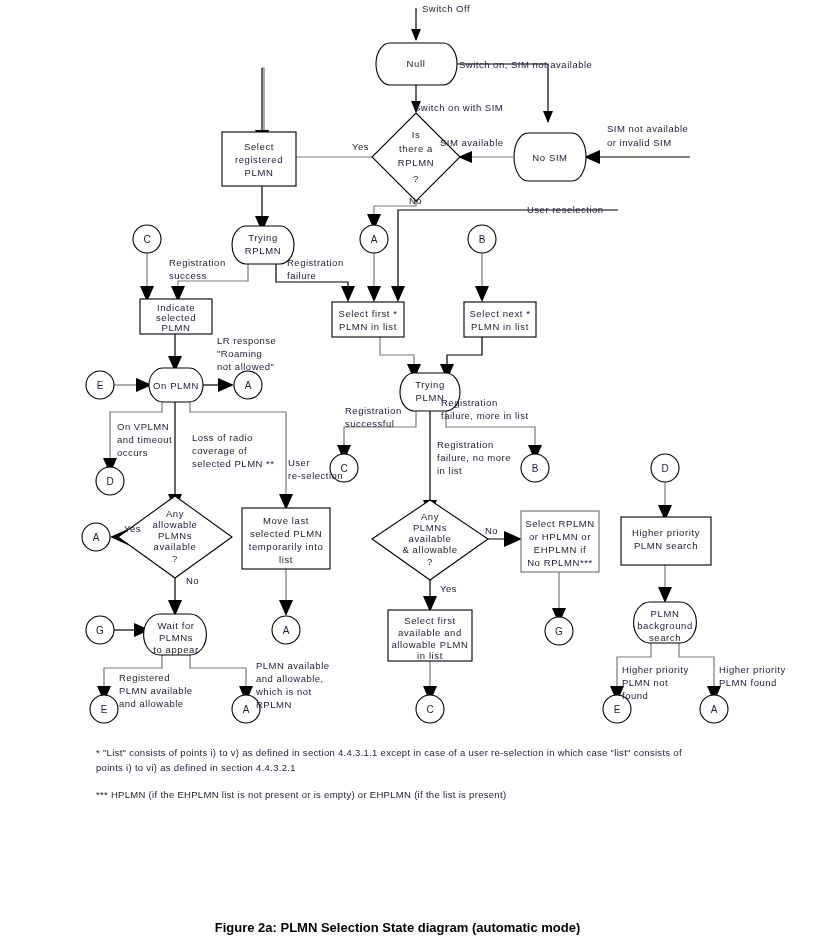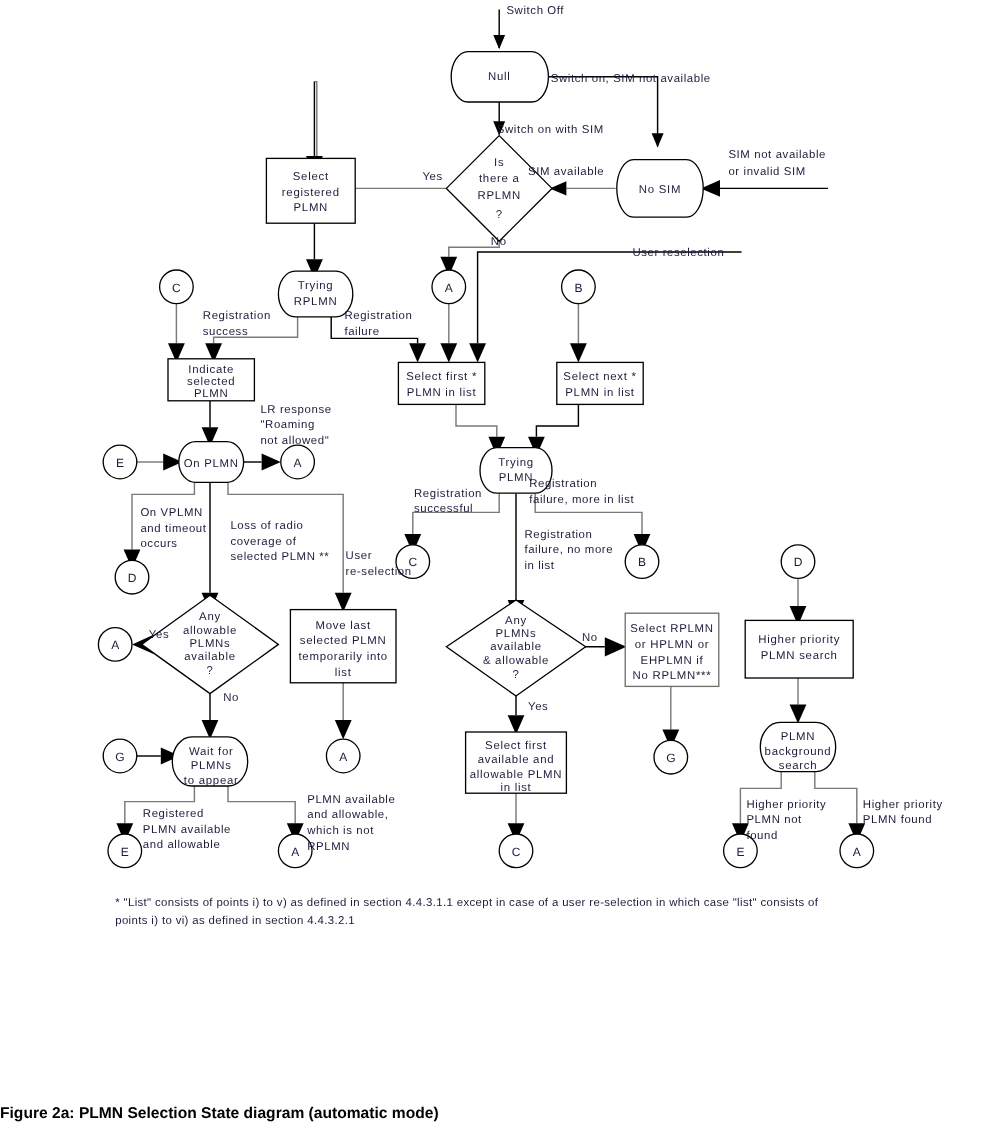--- a/index.html
+++ b/index.html
@@ -8,21 +8,21 @@
   .node-text{font-family:"Liberation Sans",sans-serif;font-size:9.5px;fill:#1b1b3a;letter-spacing:0.6px;text-anchor:middle;}
   .edge-text{font-family:"Liberation Sans",sans-serif;font-size:9.5px;fill:#1b1b3a;letter-spacing:0.5px;}
   .conn-text{font-family:"Liberation Sans",sans-serif;font-size:10px;fill:#1b1b3a;text-anchor:middle;}
   .shape{fill:#ffffff;stroke:#000000;stroke-width:1.1;}
   .shape-gray{fill:#ffffff;stroke:#6e6e6e;stroke-width:1.1;}
   .lnk{stroke:#000000;stroke-width:1.2;fill:none;}
   .lnk-gray{stroke:#7a7a7a;stroke-width:1.2;fill:none;}
   .ah{fill:#000000;}
   .notes{position:absolute;left:96px;top:745px;width:600px;font-size:9.5px;line-height:15px;color:#1b1b3a;letter-spacing:0.3px;}
   .notes p{margin:0 0 12px 0;}
-  .caption{position:absolute;left:0;top:920px;width:795px;text-align:left;font-size:13px;font-weight:bold;color:#000;}
+  .caption{position:absolute;left:0;top:920px;width:795px;text-align:center;font-size:13px;font-weight:bold;color:#000;}
 </style>
 </head>
 <body>
 
 <svg id="diagram" viewBox="0 0 825 942">
   <defs>
     <marker id="arrow" viewBox="0 0 12 10" refX="11" refY="5" markerWidth="10" markerHeight="9" orient="auto-start-reverse">
       <path d="M0,0 L12,5 L0,10 z" class="ah"></path>
     </marker>
   </defs>
@@ -339,15 +339,16 @@
   <text class="edge-text" x="622" y="673">Higher priority</text>
   <text class="edge-text" x="622" y="686">PLMN not</text>
   <text class="edge-text" x="622" y="699">found</text>
 
   <text class="edge-text" x="719" y="673">Higher priority</text>
   <text class="edge-text" x="719" y="686">PLMN found</text>
 </svg>
 
 <div class="notes">
   <p>* "List" consists of  points i) to v) as defined in section 4.4.3.1.1 except in case of a user re-selection in which case "list" consists of points i) to vi) as defined in section 4.4.3.2.1</p>
+  <p>*** HPLMN (if the EHPLMN list is not present or is empty) or EHPLMN (if the list is present)</p>
 </div>
 
 <div class="caption">Figure 2a: PLMN Selection State diagram (automatic mode)</div>
 
 </body></html>

